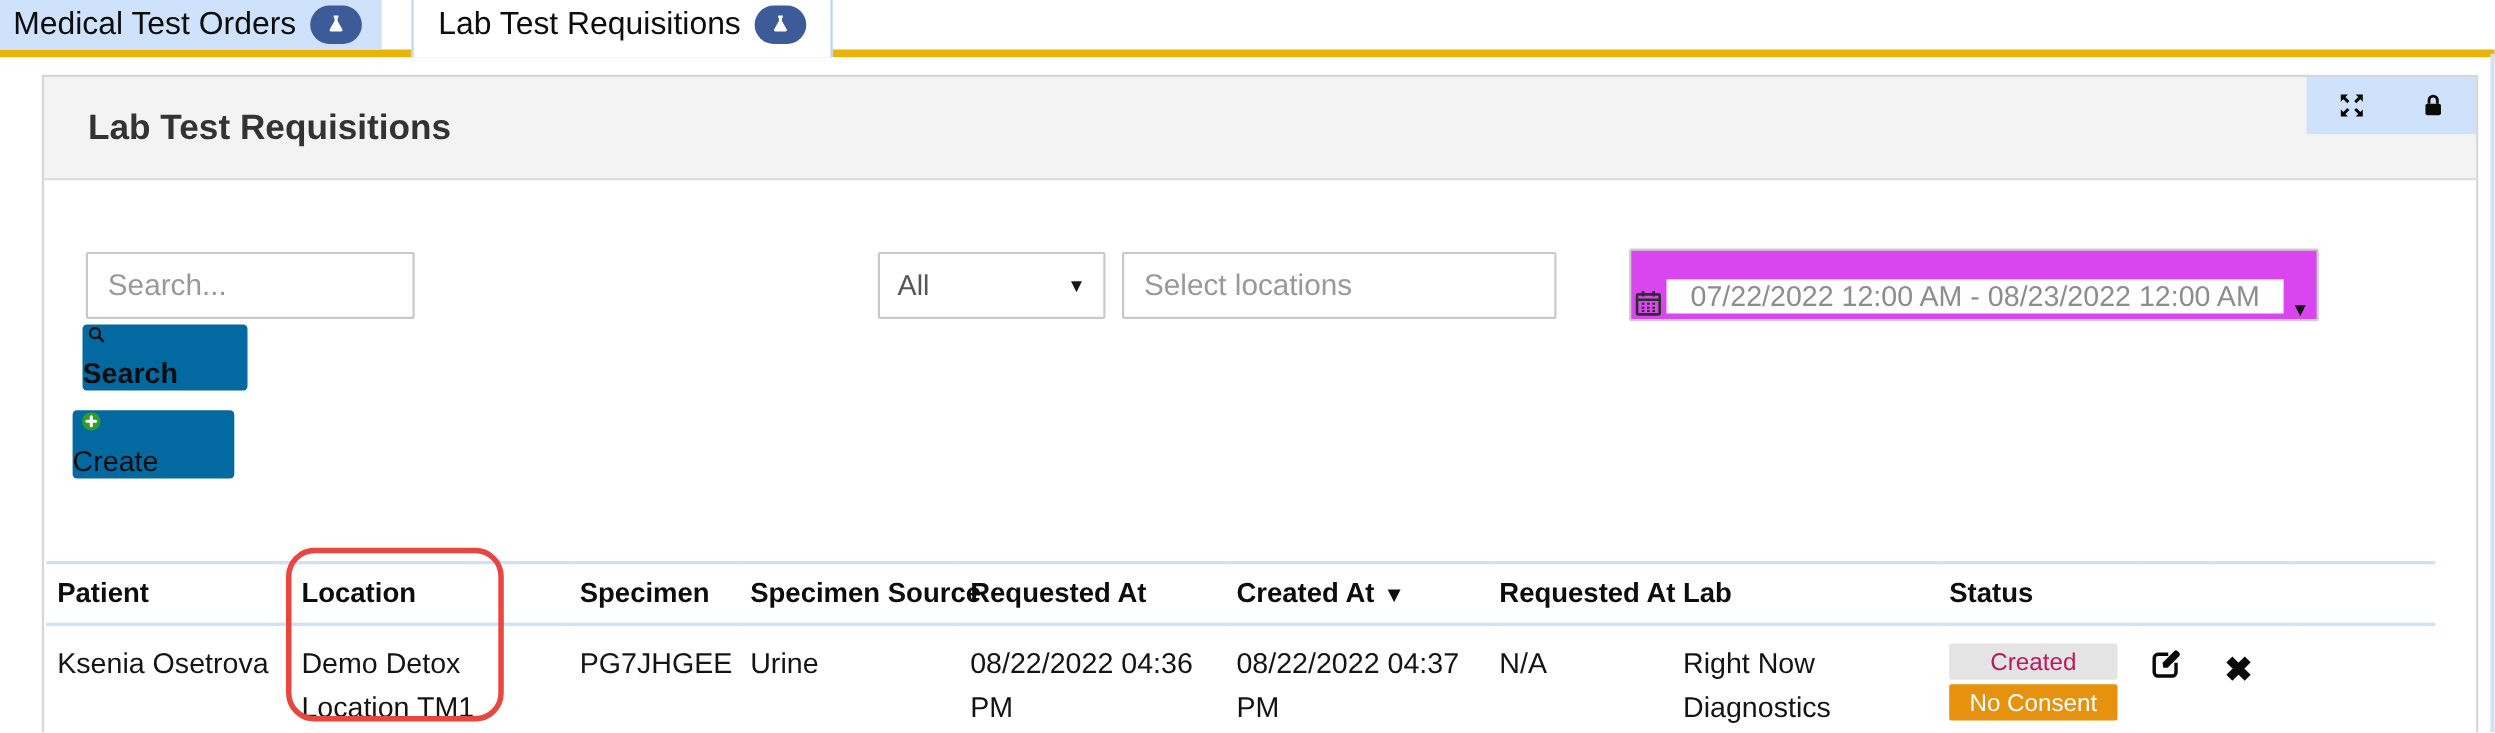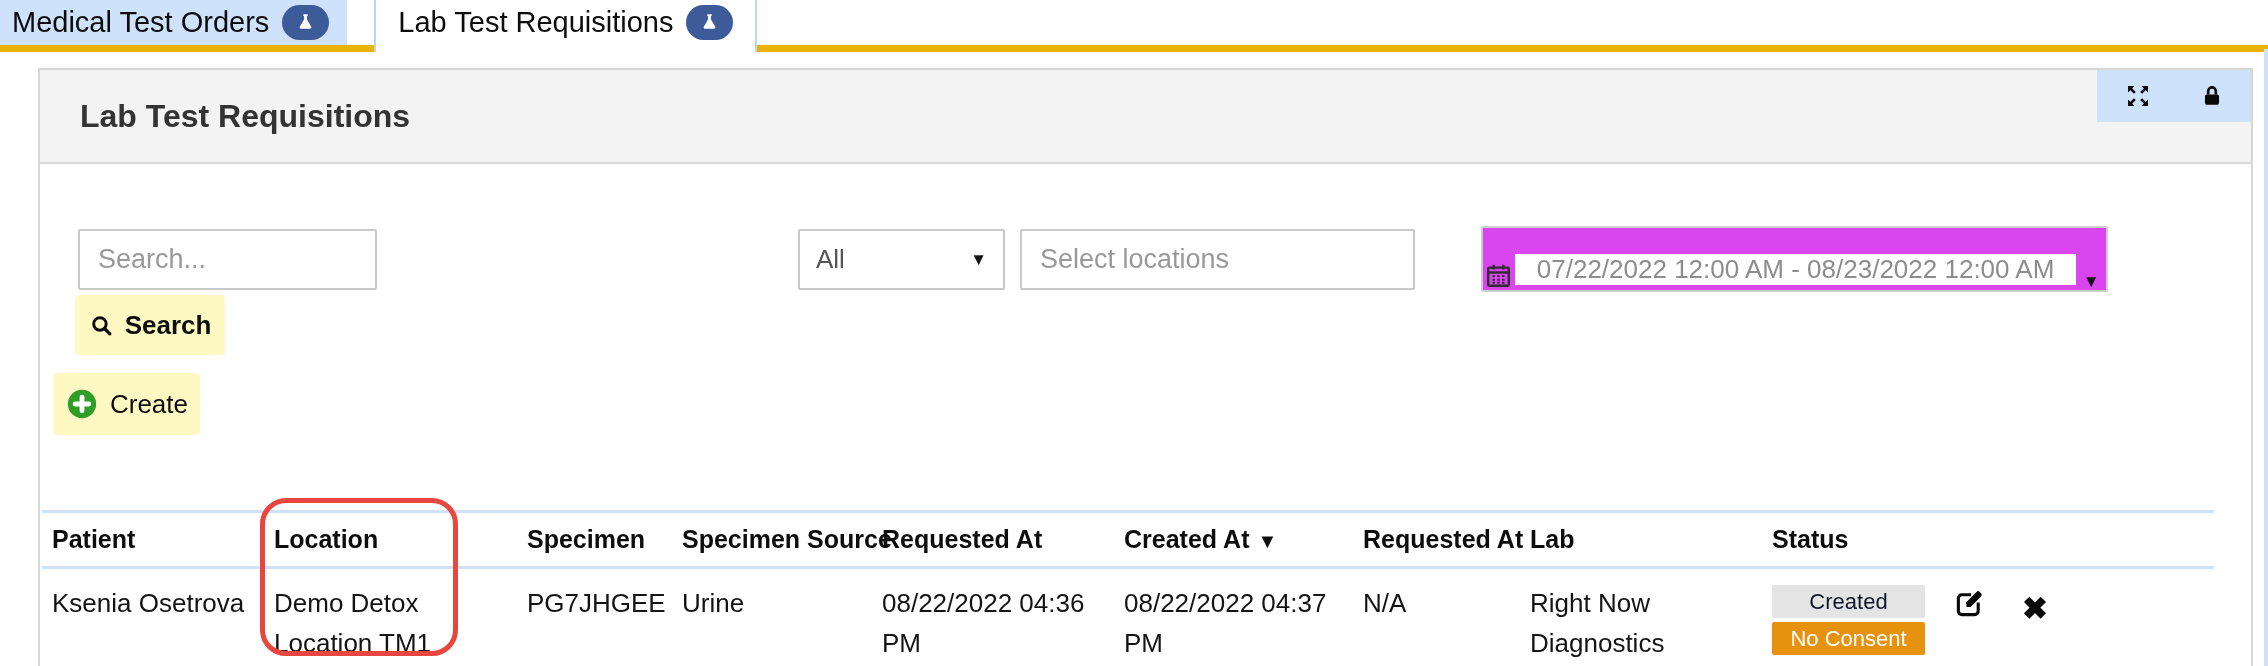--- a/index.html
+++ b/index.html
@@ -86,27 +86,27 @@
   .dategroup .addon svg { width:29px; height:29px; }
   .dategroup .datefield {
     flex:1; background:#fff; margin:5px 0; display:flex; align-items:center;
     padding:0 22px; font-size:26px; color:#8d8d8d; white-space:nowrap; cursor:text;
   }
   .dategroup .caret-addon {
     width:56px; display:flex; align-items:center; justify-content:center; cursor:pointer;
   }
 
   .btn {
-    position:absolute; display:flex; align-items:center; justify-content:center; gap:11px;
-    background:#fef9c3; border:none; border-radius:4px; cursor:pointer;
-    font-family:"Liberation Sans", sans-serif; font-size:26px; color:#0d0d0d;
+    position:absolute; display:flex; align-items:flex-start; justify-content:center; gap:11px;
+    background:#0369a1; border:none; border-radius:4px; cursor:pointer;
+    font-family:"Liberation Sans", sans-serif; font-size:26px; color:#0d0d0d;flex-direction:column;
   }
   #btn-search { left:35px; top:131px; width:150px; height:60px; font-weight:bold; }
   #btn-search svg { width:25px; height:25px; }
-  #btn-create { left:13px; top:209px; width:147px; height:62px; }
+  #btn-create { left:26px; top:209px; width:147px; height:62px; }
   #btn-create svg { width:34px; height:34px; }
 
   
   .req-table {
     position:absolute; left:2px; top:346px; width:2172px;
     border-collapse:collapse; table-layout:fixed;
   }
   .req-table th {
     font-size:25px; font-weight:bold; color:#0d0d0d; text-align:left;
     padding:12px 4px 12px 10px; white-space:nowrap;
@@ -117,21 +117,21 @@
     padding:14px 6px 14px 10px; line-height:40px; height:96px;
     border-bottom:3px solid #cfe0f8;
   }
   td.nowrap { white-space:nowrap; }
   .sort-icon { font-size:20px; margin-left:8px; color:#0d0d0d; }
 
   .badge {
     display:block; width:153px; height:33px; line-height:33px; text-align:center;
     font-size:22px; border-radius:2px;
   }
-  .badge.gray   { background:#e4e4e4; color:#0f172a; margin-top:2px; }
+  .badge.gray   { background:#e4e4e4; color:#be185d; margin-top:2px; }
   .badge.orange { background:#e6920e; color:#fff; margin-top:4px; }
 
   .row-action { display:inline-flex; cursor:pointer; color:#0a0a0a; margin-top:4px; }
   .row-action svg { width:34px; height:34px; }
   .cancel-x { font-size:31px; font-weight:bold; color:#0a0a0a; cursor:pointer; display:inline-block; margin-top:6px; }
 
   
   .annotation-box {
     position:absolute; left:220px; top:334px; width:198px; height:158px;
     border:5px solid #e8473f; border-radius:26px; pointer-events:none; z-index:5;

